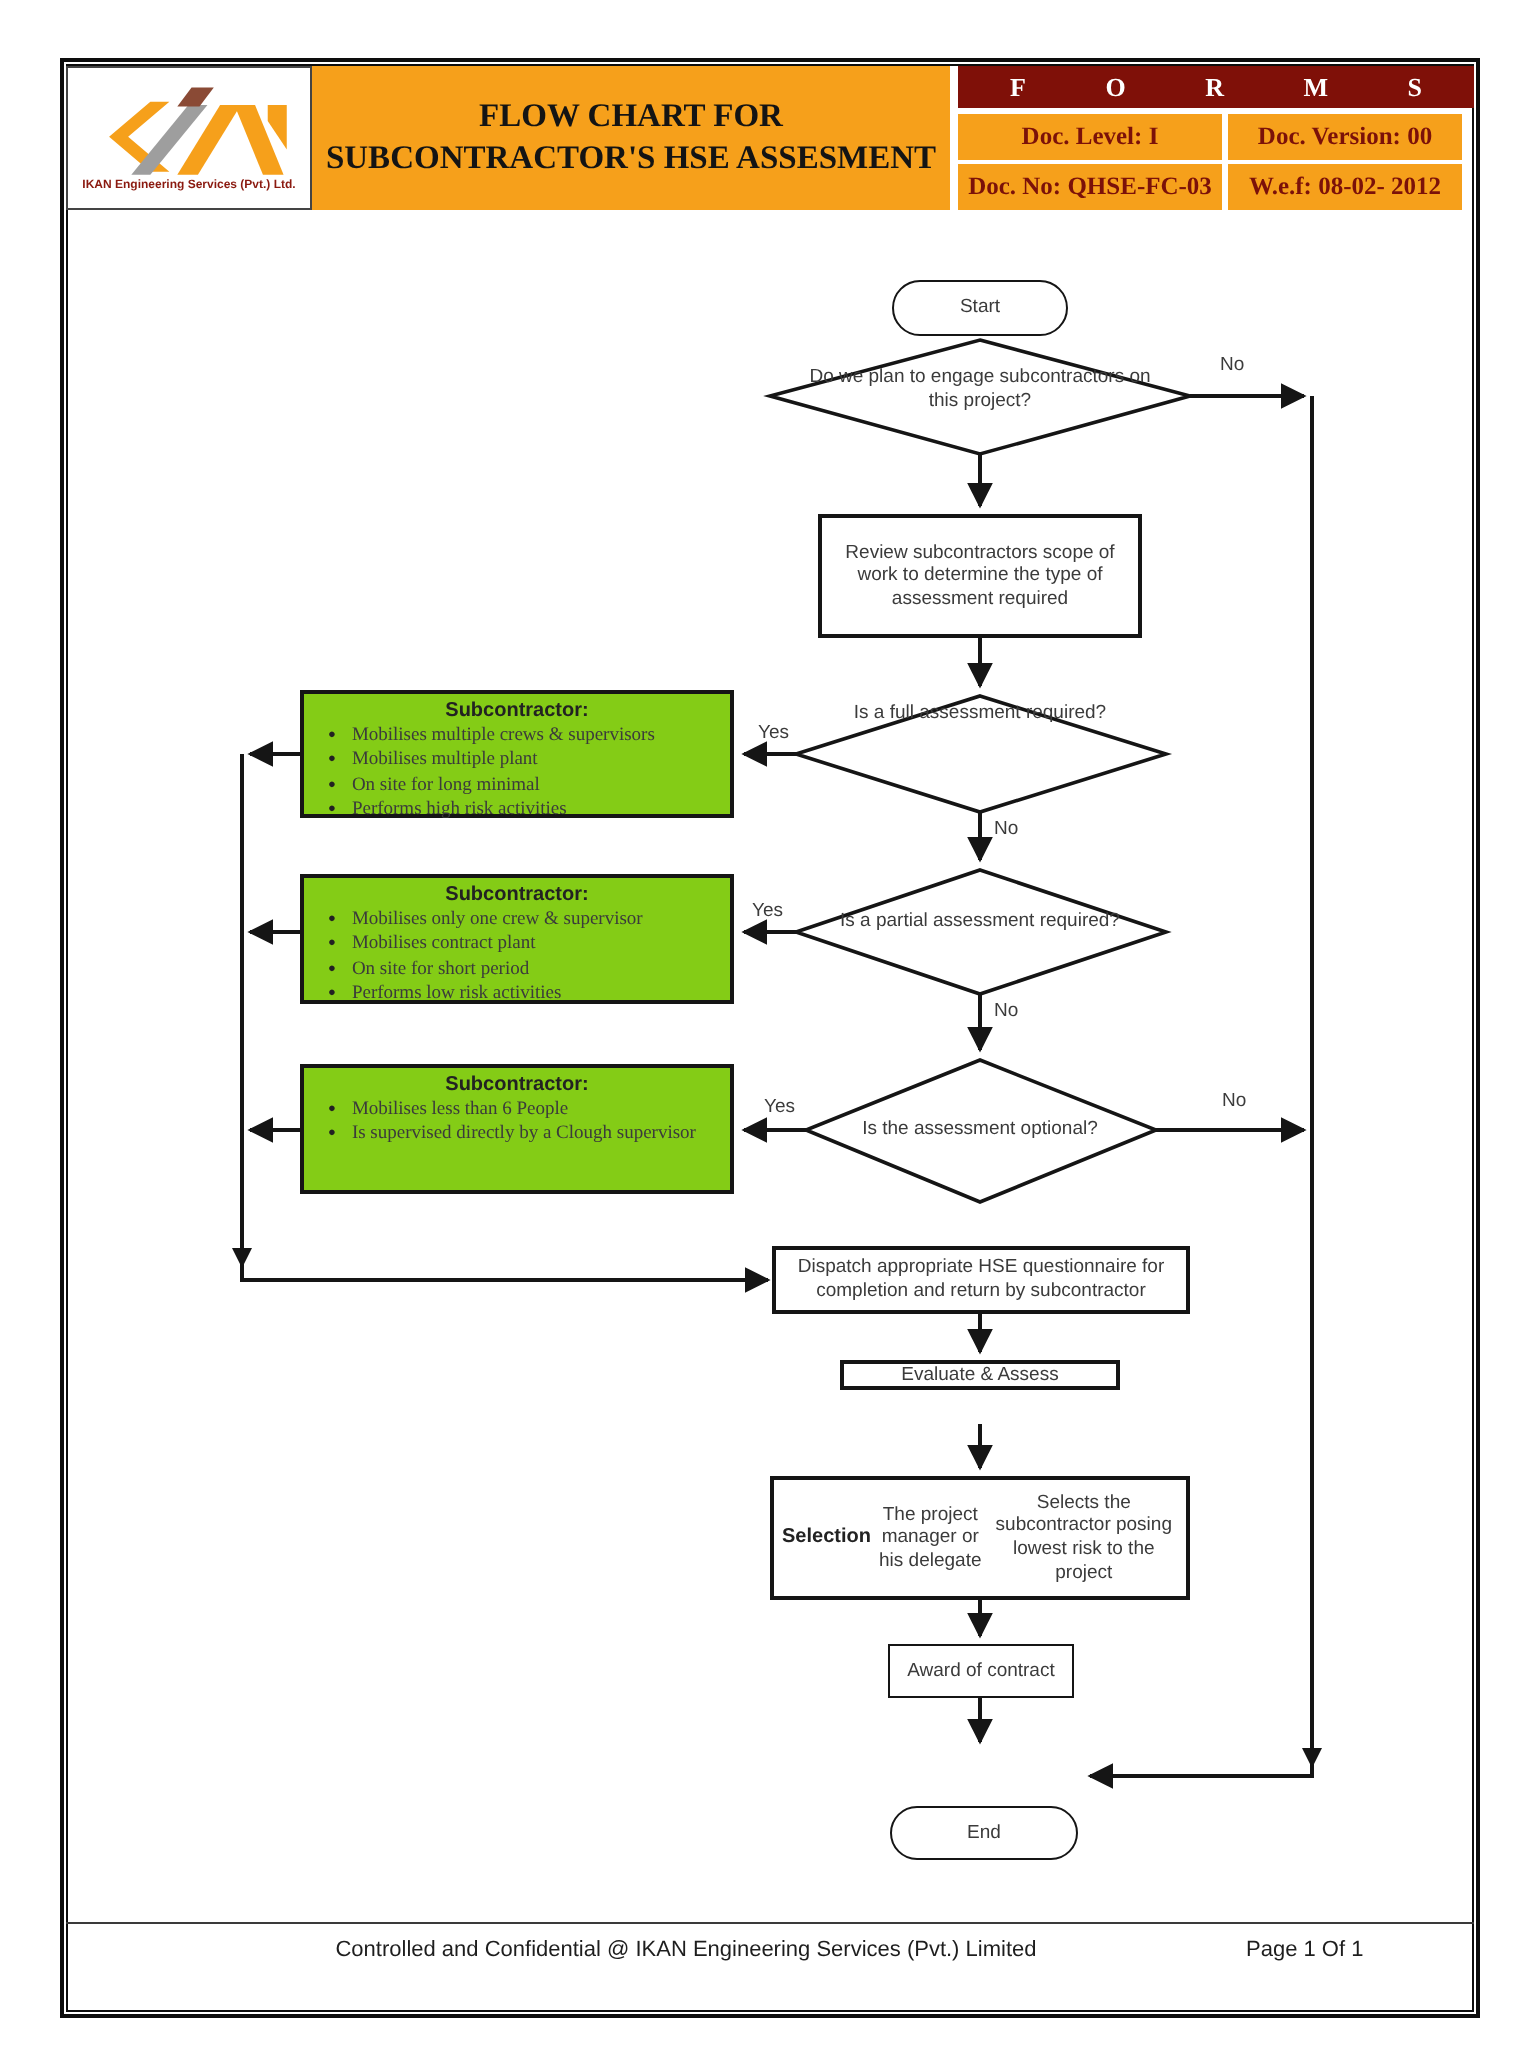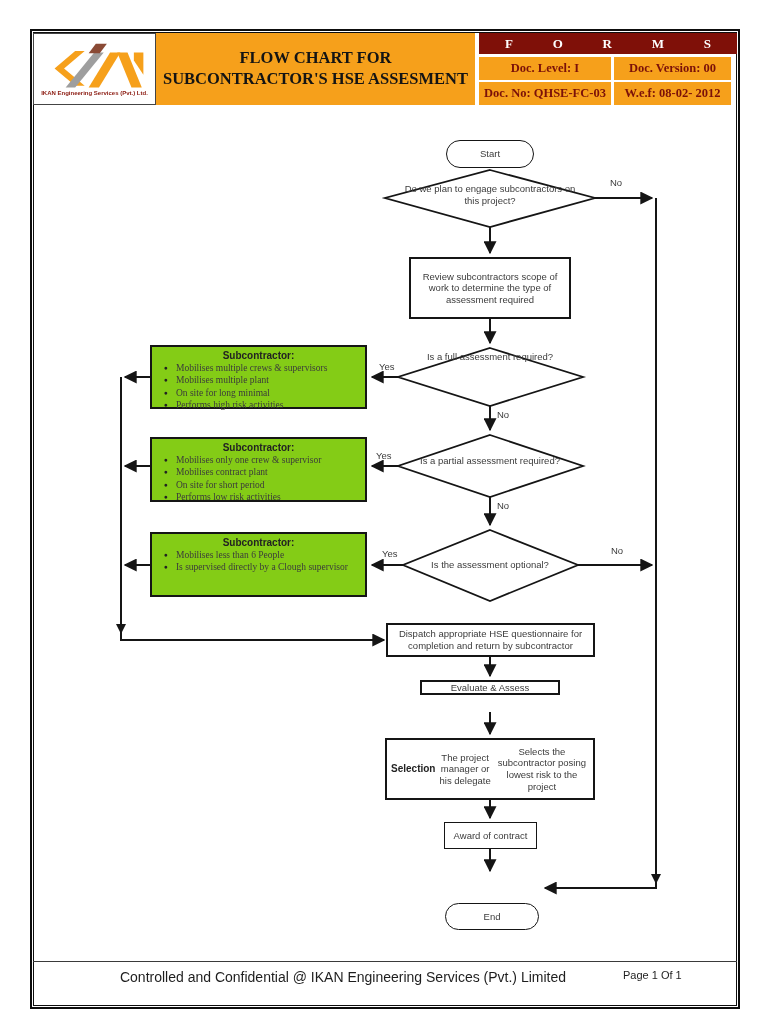--- a/index.html
+++ b/index.html
@@ -37,21 +37,21 @@
   .edge{position:absolute;color:#3b3b3b;font-size:9.5px;}
   .subbox{position:absolute;background:#84cc16;border:2px solid #151515;box-sizing:border-box;
           color:#3b3b3b;font-size:9.5px;line-height:1.3;padding:2px 4px 4px 4px;}
   .subbox .sb-title{font-weight:bold;font-size:10px;text-align:center;color:#222;}
   .bullet{display:flex;margin-left:8px;font-family:Liberation Serif, serif;}
   .bullet::before{content:"\25CF";font-size:6.5px;line-height:12px;margin-right:8px;color:#222;}
 
   
   .footer-rule{position:absolute;left:33px;top:961px;width:704px;border-top:1.5px solid #3a3a3a;}
   .footer-center{position:absolute;left:33px;top:969px;width:620px;text-align:center;
-                 font-size:14px;color:#1e1e1e;}
+                 font-size:11px;color:#1e1e1e;}
   .footer-page{position:absolute;left:623px;top:969px;font-size:11px;color:#1e1e1e;white-space:nowrap;}
 </style>
 </head>
 <body>
 
 <div class="stage">
   <div class="page"></div>
 
   <div class="hdr">
     <div class="logo-cell">

